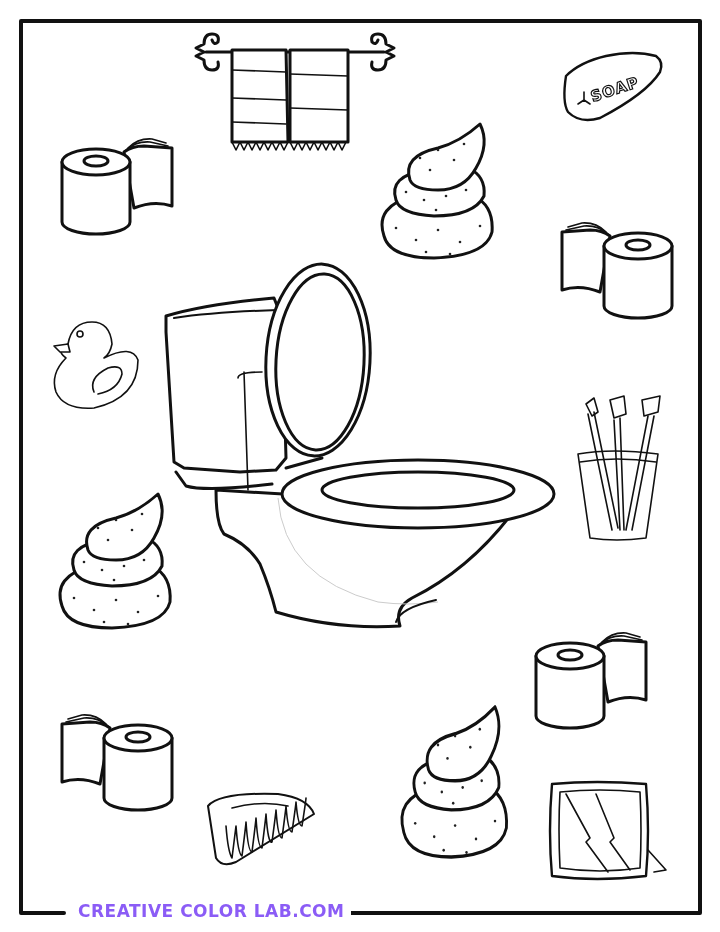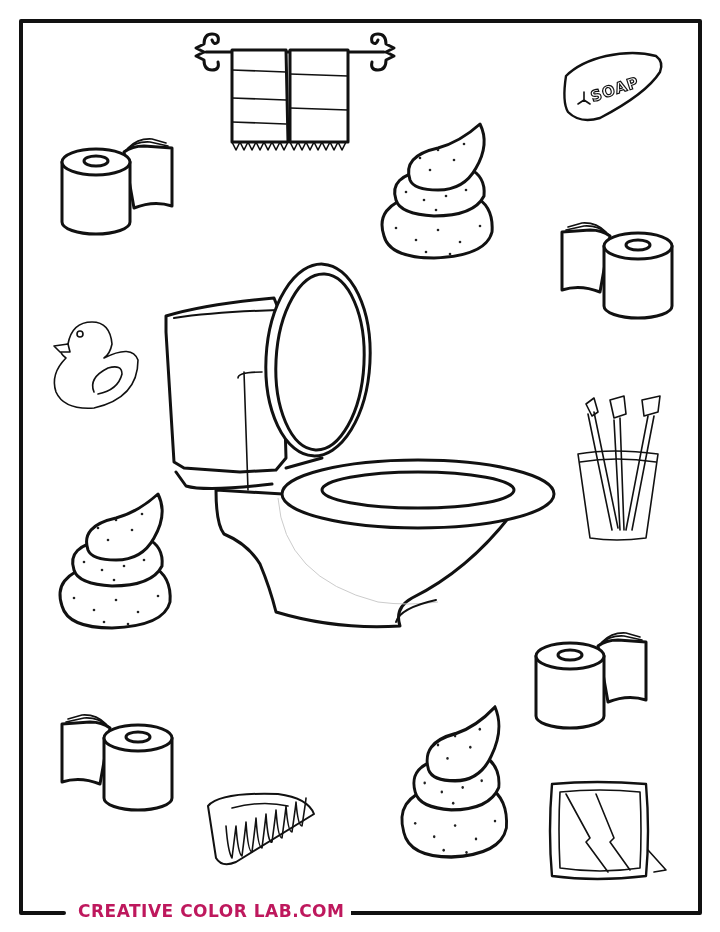--- a/index.html
+++ b/index.html
@@ -2,21 +2,21 @@
 <html><head>
 <meta charset="utf-8">
 <style>
   html, body { margin:0; padding:0; background:#ffffff; }
   body { width:720px; height:932px; position:relative; overflow:hidden; font-family:"DejaVu Sans", sans-serif; }
   .page { position:absolute; left:0; top:0; width:720px; height:932px; }
   .frame-svg { position:absolute; left:0; top:0; }
   .footer-text {
     position:absolute; left:72px; top:897px; height:28px; padding:0 6px;
     background:#ffffff; font-family:"DejaVu Sans", sans-serif; font-size:17px;
-    font-weight:bold; letter-spacing:0.5px; color:#be185d; line-height:28px;
+    font-weight:bold; letter-spacing:0.5px; color:#8b5cf6; line-height:28px;
   }
   svg .ln { fill:none; stroke:#111; stroke-width:3; stroke-linecap:round; stroke-linejoin:round; }
   svg .thin { fill:none; stroke:#111; stroke-width:1.6; stroke-linecap:round; stroke-linejoin:round; }
   svg .faint { fill:none; stroke:#ccc; stroke-width:1; }
   svg .wf { fill:#fff; stroke:#111; stroke-width:3; stroke-linejoin:round; }
   svg .wft { fill:#fff; stroke:#111; stroke-width:1.6; stroke-linejoin:round; }
   svg .dot { fill:#222; }
 </style>
 </head>
 <body>

